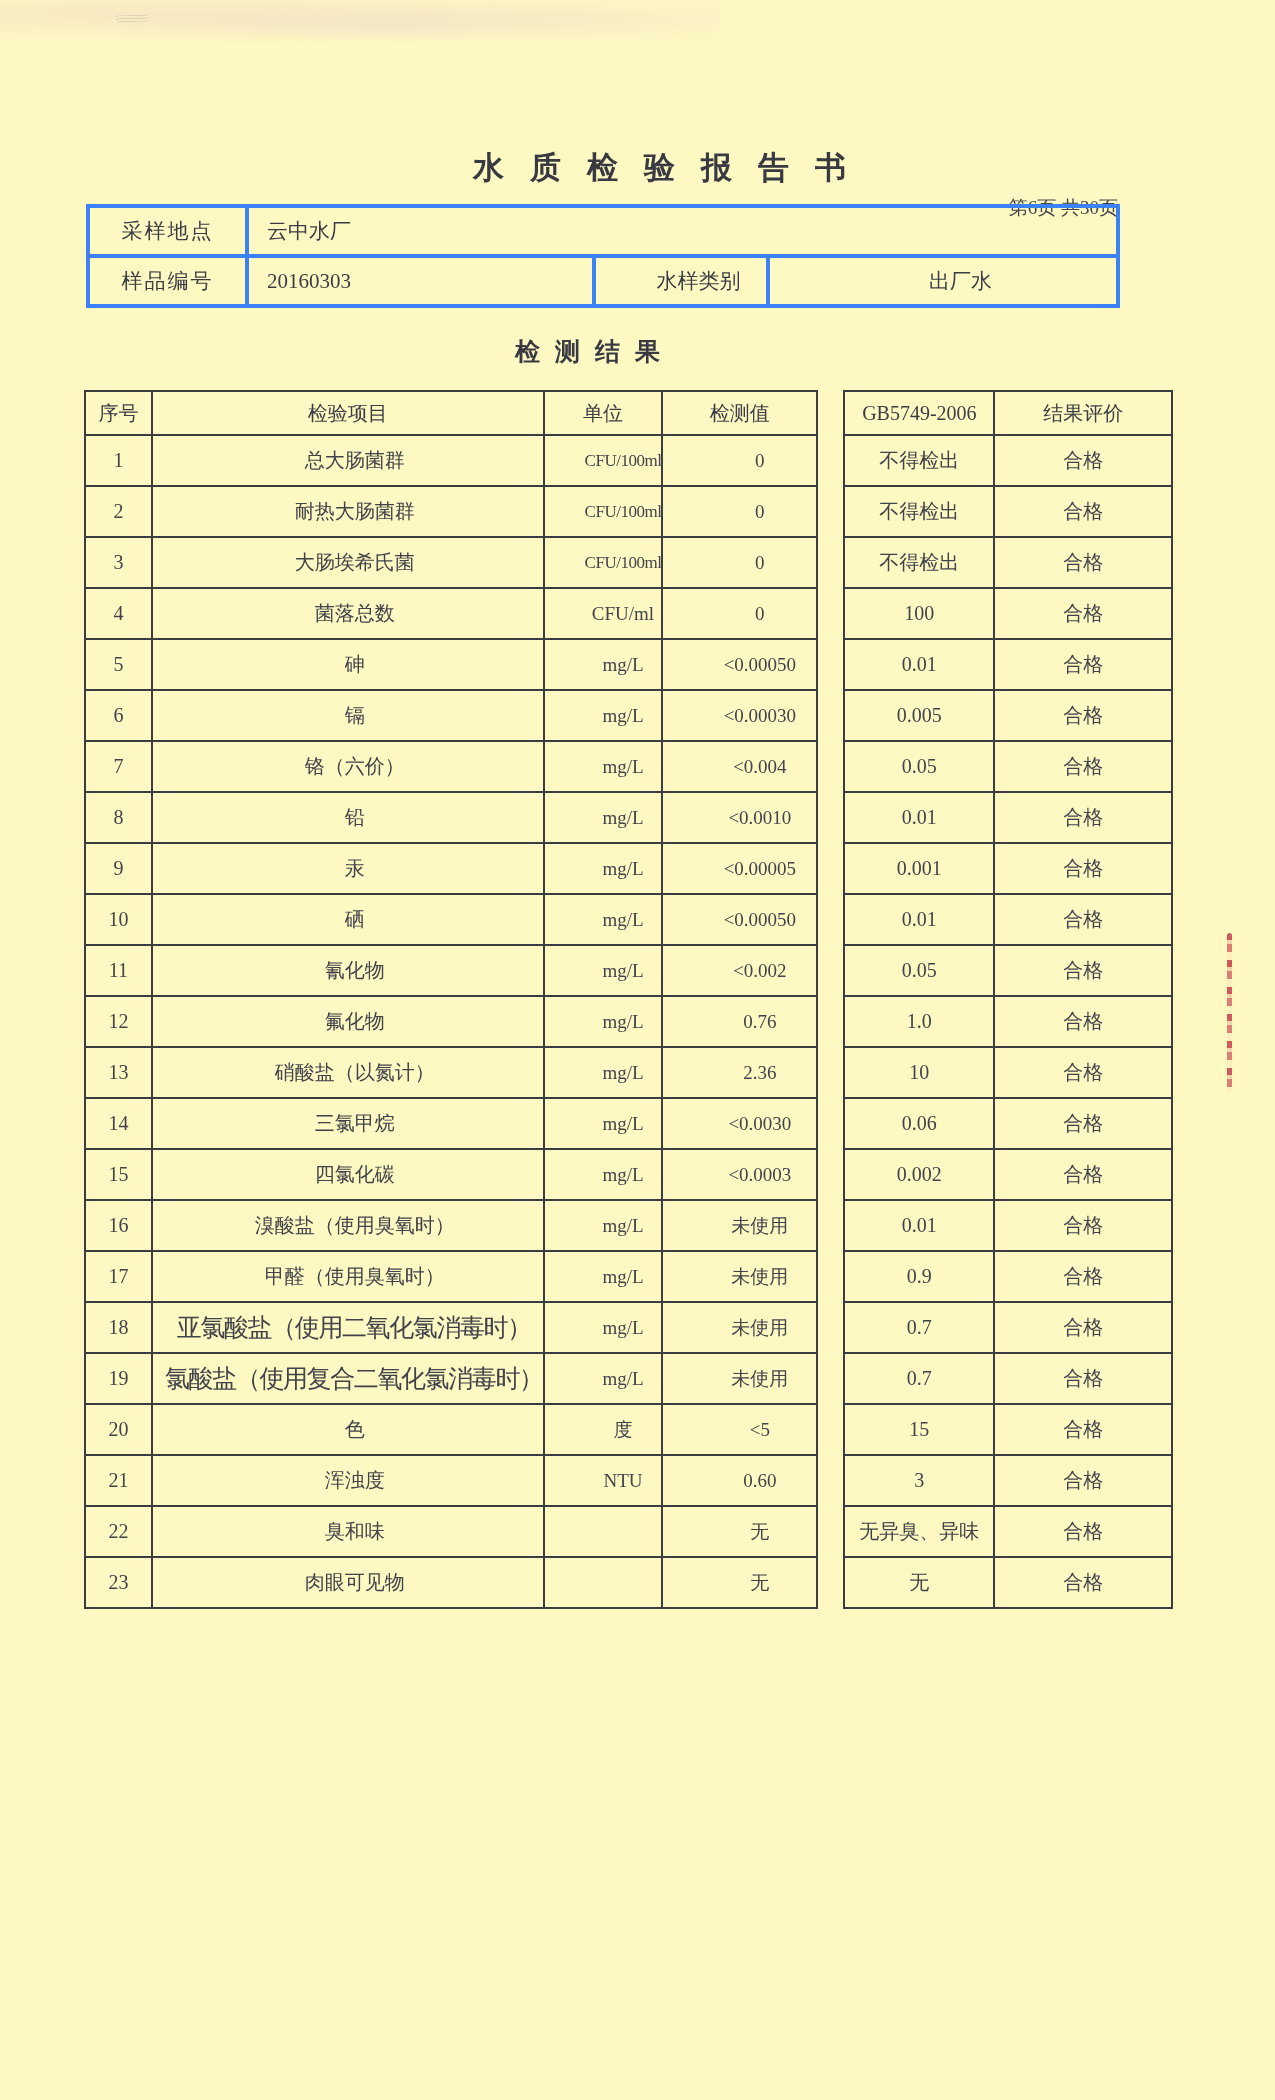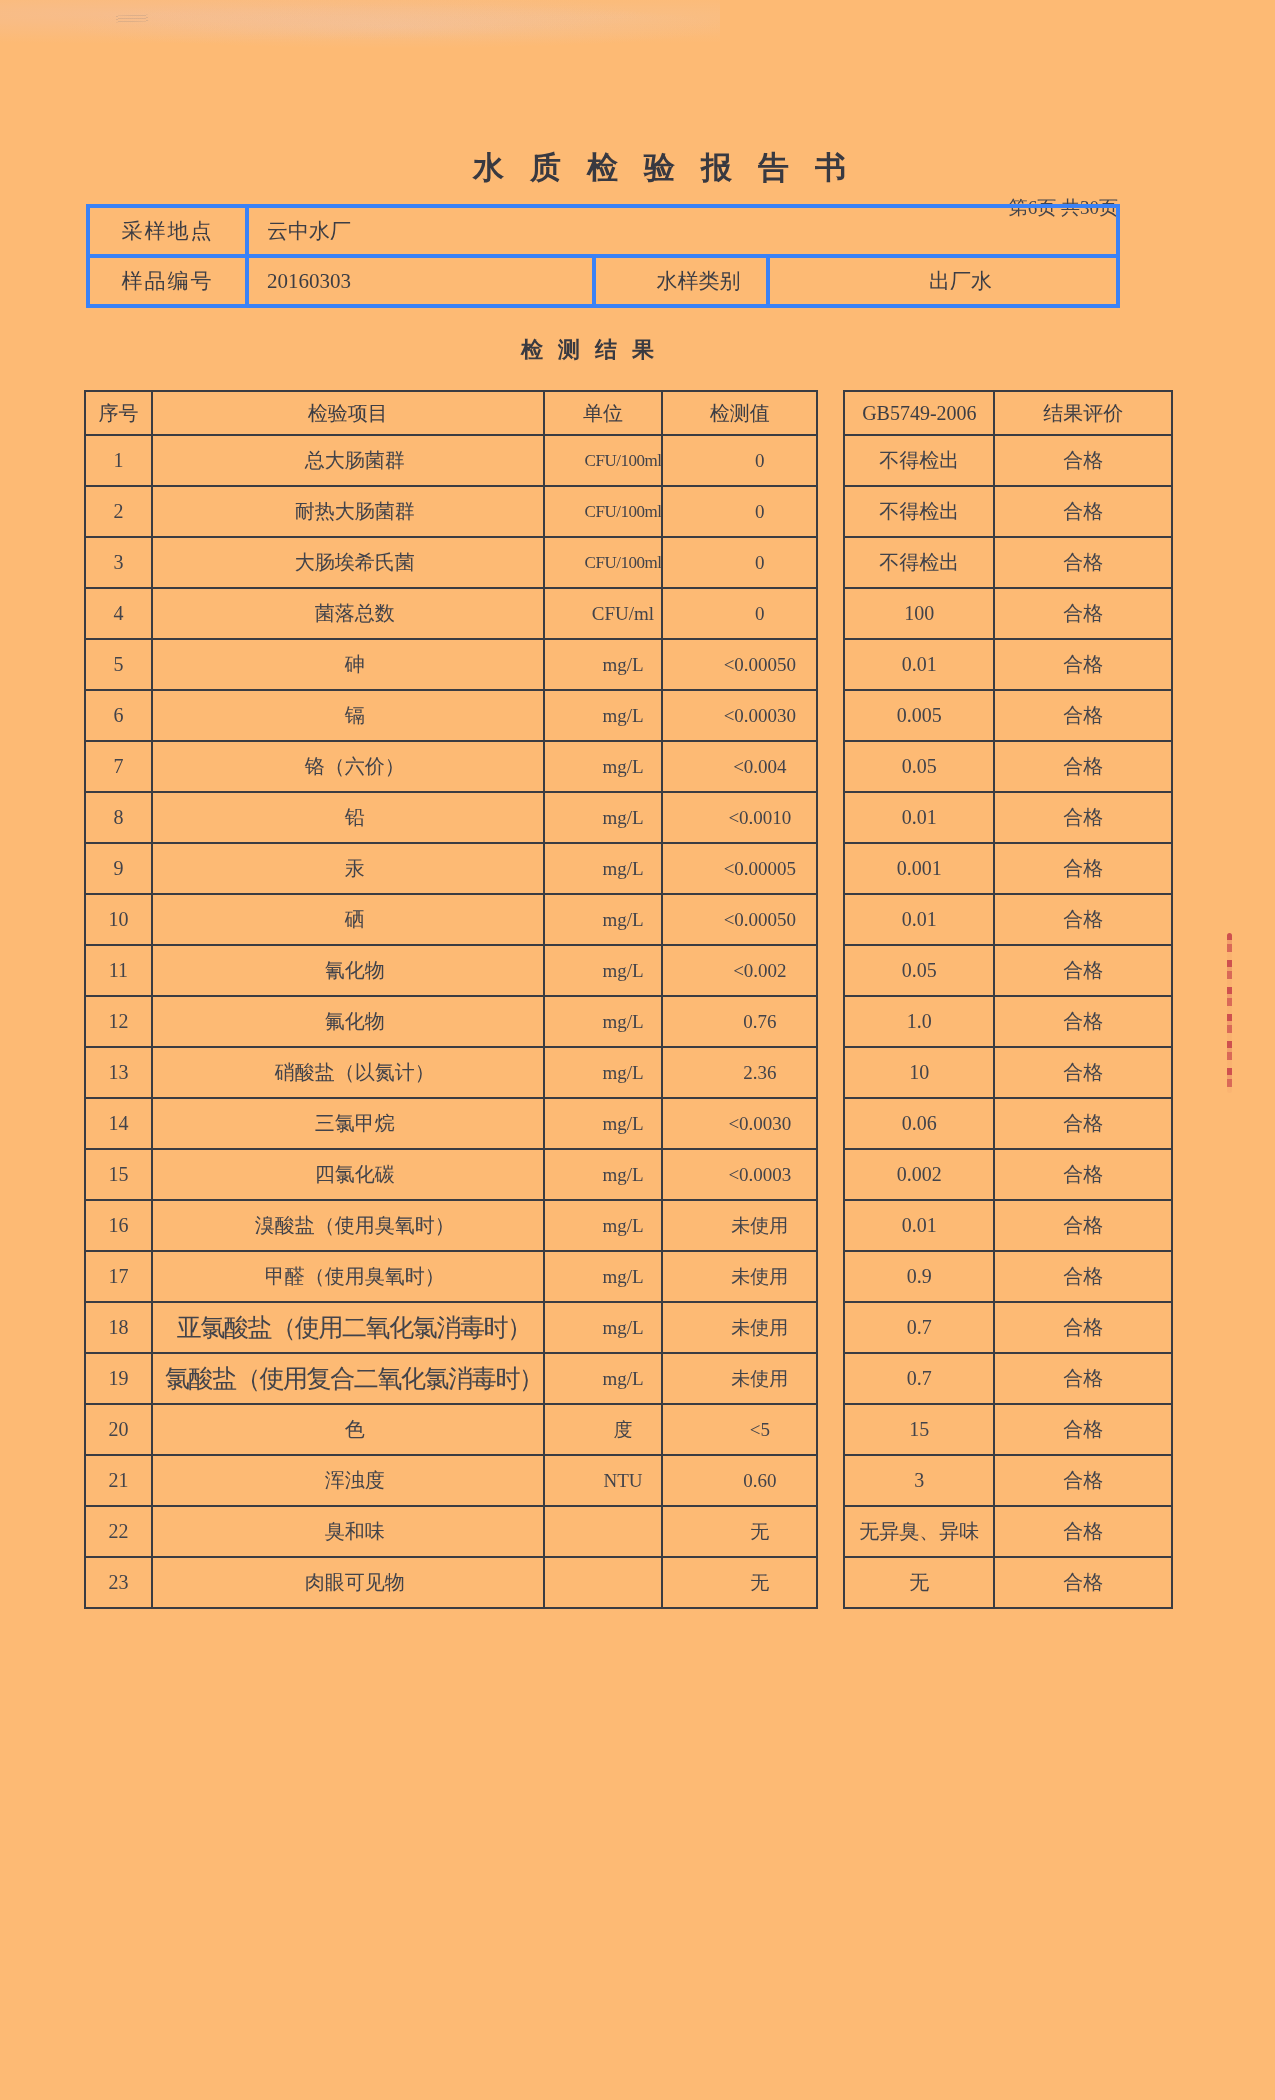--- a/index.html
+++ b/index.html
@@ -1,18 +1,18 @@
 <!DOCTYPE html>
 <html><head>
 <meta charset="utf-8">
 <style>
   html,body { margin:0; padding:0; background:#ffffff; }
   .page {
     position:relative; width:1275px; height:2100px;
-    background:#fdba74; overflow:hidden;
+    background:#fef9c3; overflow:hidden;
     font-family:"Liberation Serif","DejaVu Serif",serif;
     color:#3c3d44;
   }
   
   .smudge-top {
     position:absolute; top:0; left:420; width:720px; height:48px;
     background:
       radial-gradient(ellipse at 18% 30%, rgba(232,196,196,0.30), transparent 62%),
       radial-gradient(ellipse at 55% 55%, rgba(228,204,204,0.22), transparent 60%),
       radial-gradient(ellipse at 85% 35%, rgba(230,205,200,0.20), transparent 60%);
@@ -38,21 +38,21 @@
   }
   .info-table td {
     border:4px solid #3b82f6; height:44px; font-size:21px;
     overflow:hidden; white-space:nowrap;
   }
   .info-table td.lbl { text-align:center; letter-spacing:2px; }
   .info-table td.val { text-align:left; padding-left:18px; }
   .info-table td.ctr { text-align:center;padding-left:36px; }
   .section-title {
     position:absolute; top:335px; left:0; width:1190px;
-    text-align:center; font-size:22px; font-weight:600;
+    text-align:center; font-size:25px; font-weight:600;
     letter-spacing:15px; color:#393a41;
   }
   .results { position:absolute; top:390px; left:84px; display:flex; gap:25px; }
   .results-sub { border-collapse:collapse; table-layout:fixed; }
   .results-sub th, .results-sub td {
     border:2px solid #3a3c42; text-align:center; padding:0;
     overflow:hidden; white-space:nowrap;
   }
   .results-sub th { height:42px; font-size:20px; font-weight:normal; color:#3c3d44;border-radius:20px; }
   .results-sub td { height:49px; font-size:20px; color:#42434a; }

